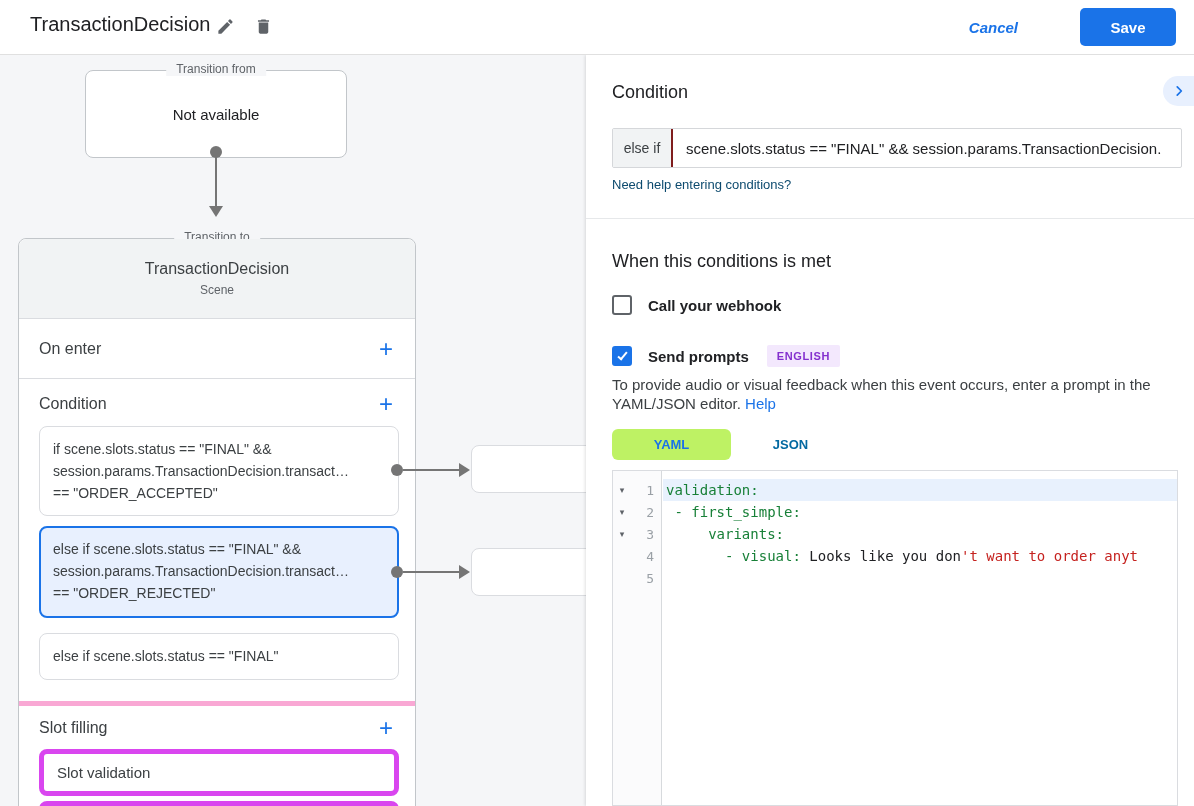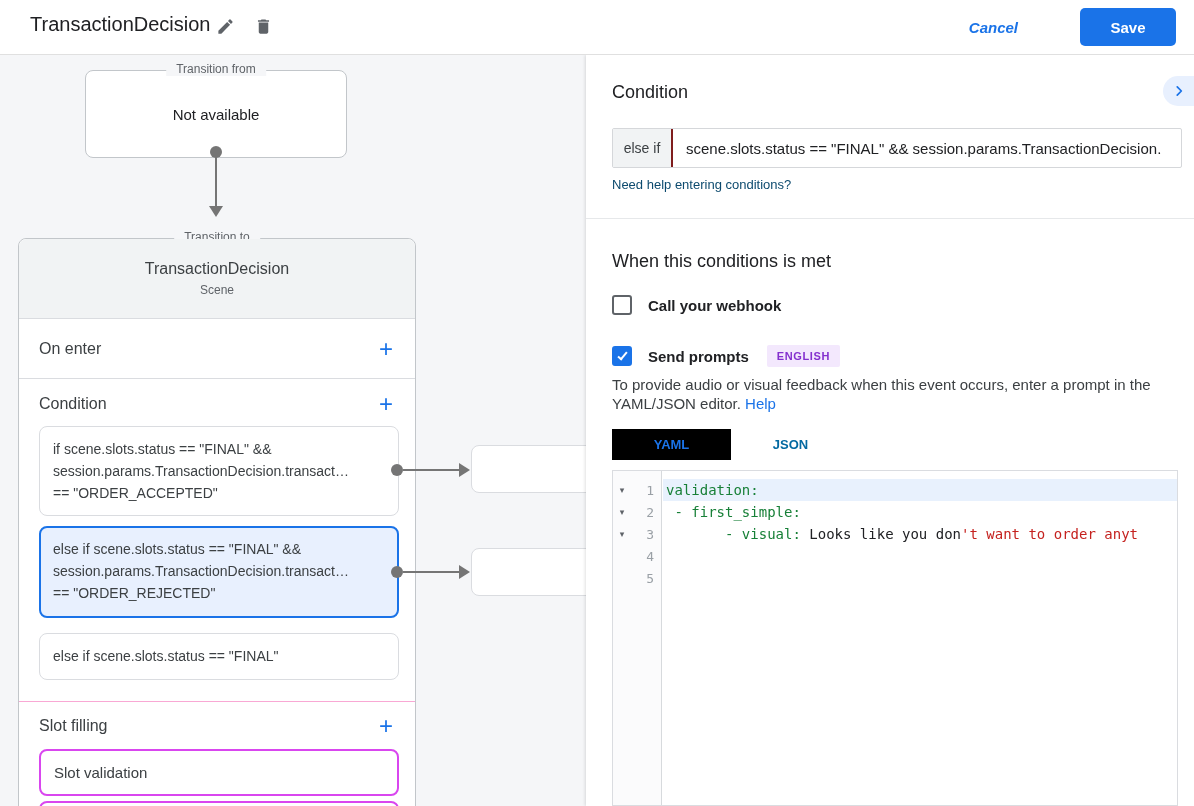--- a/index.html
+++ b/index.html
@@ -41,29 +41,29 @@
   .card-title { font-size:16px; color:#3c4043; }
   .card-subtitle { font-size:12px; color:#5f6368; }
 
   .section-row { position:absolute; left:0; width:100%; padding:16px 20px; display:flex;
                  align-items:center; justify-content:space-between; }
   .section-label { font-size:16px; color:#3c4043; }
   .add-btn { border:none; background:transparent; color:#1a73e8; font-size:24px; font-weight:300;
              line-height:20px; cursor:pointer; padding:0 2px; }
   #row-on-enter { top:80px; height:60px; border-bottom:1px solid #dadce0; }
   #row-condition { top:140px; height:50px; }
-  #row-slot { top:462px; height:48px; border-top:1px solid #f9a8d4; }
+  #row-slot { top:462px; height:48px; border-top:5px solid #f9a8d4; }
 
   .cond-box { position:absolute; left:20px; width:360px; background:#fff; border:1px solid #dadce0;
               border-radius:8px; padding:11px 13px; font-size:14px; line-height:22px; color:#3c4043;
               white-space:pre-line; overflow:hidden; cursor:pointer; }
   #cond-0 { top:187px; height:90px; }
   #cond-1 { top:287px; height:92px; background:#e8f0fe; border:2px solid #1a73e8; padding:10px 12px; }
   #cond-2 { top:394px; height:47px; }
-  .slot-box { position:absolute; left:20px; width:360px; height:47px; background:#fff; border:2px solid #d946ef;
+  .slot-box { position:absolute; left:20px; width:360px; height:47px; background:#fff; border:5px solid #d946ef;
               border-radius:8px; padding:0 13px; display:flex; align-items:center; font-size:15px; color:#3c4043;
               cursor:pointer; }
   #slot-0 { top:510px; }
   #slot-partial { top:562px; height:44px; }
 
   .port-dot { position:absolute; width:12px; height:12px; border-radius:50%; background:#757575; z-index:5; }
   #dot-a { left:391px; top:409px; }
   #dot-b { left:391px; top:511px; }
   .h-line { position:absolute; left:403px; width:57px; height:2px; background:#757575; }
   #line-a { top:414px; } #line-b { top:516px; }
@@ -102,21 +102,21 @@
   .check-label { margin-left:16px; font-size:15px; font-weight:700; color:#202124; }
   .lang-badge { margin-left:18px; background:#f3e8fd; color:#8430ce; font-size:11px; font-weight:700;
                 letter-spacing:0.6px; padding:5px 10px; border-radius:2px; }
 
   .prompts-help { position:absolute; left:26px; top:320px; width:556px; font-size:15px; line-height:19px;
                   color:#3c4043; }
   .prompts-help a { color:#1a73e8; text-decoration:none; cursor:pointer; }
 
   .tab { position:absolute; top:374px; width:119px; height:31px; display:flex; align-items:center;
          justify-content:center; font-size:13px; font-weight:700; cursor:pointer; }
-  #tab-yaml { left:26px; background:#000000; color:#1a73e8; }
+  #tab-yaml { left:26px; background:#bef264; color:#1a73e8;border-radius:6px; }
   #tab-json { left:145px; background:transparent; color:#0369a1; }
 
   .editor { position:absolute; left:26px; top:415px; width:566px; height:336px; border:1px solid #dadce0;
             background:#fff; overflow:hidden; }
   .gutter { position:absolute; left:0; top:0; width:49px; height:100%; background:#fbfbfc;
             border-right:1px solid #d7dadd; padding-top:8px; }
   .gutter-row { height:22px; display:flex; align-items:center; }
   .fold { width:18px; text-align:center; font-size:9px; color:#5f6368; cursor:pointer; }
   .lnum { flex:1; text-align:right; padding-right:7px; font-family:"DejaVu Sans Mono", monospace;
           font-size:13px; color:#9aa0a6; }
@@ -264,19 +264,20 @@
           <span class="lnum">4</span>
         </div>
         <div class="gutter-row">
           <span class="fold"></span>
           <span class="lnum">5</span>
         </div>
       </div>
       <div class="code-area">
         <div class="code-line active"><span class="tk-key">validation:</span></div>
         <div class="code-line"><span class="tk-key"> - first_simple:</span></div>
+        <div class="code-line"><span class="tk-key">     variants:</span></div>
         <div class="code-line"><span class="tk-key">       - visual: </span><span class="tk-plain">Looks like you don</span><span class="tk-str">'t want to order anyt</span></div>
         <div class="code-line"><span class="tk-plain"></span></div>
       </div>
     </div>
   </div>
 
 </div>
 
 </body></html>

